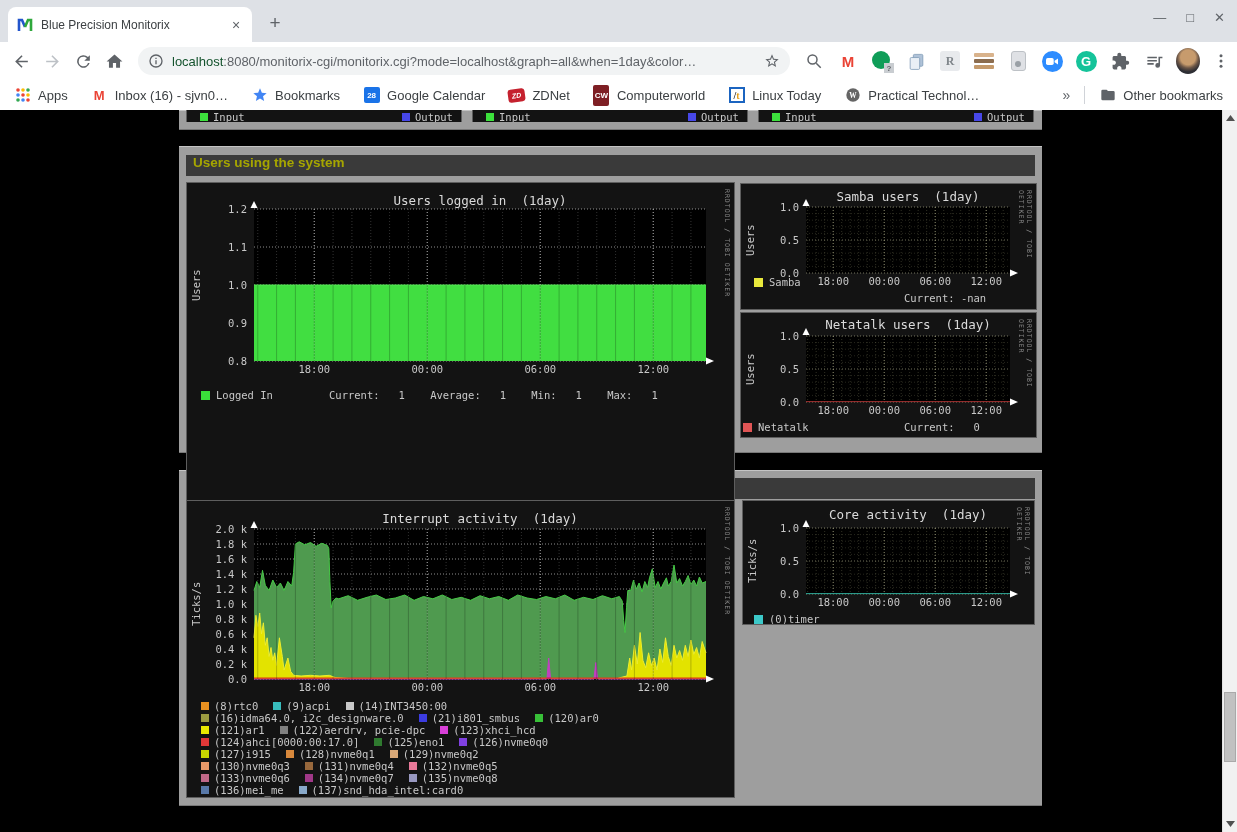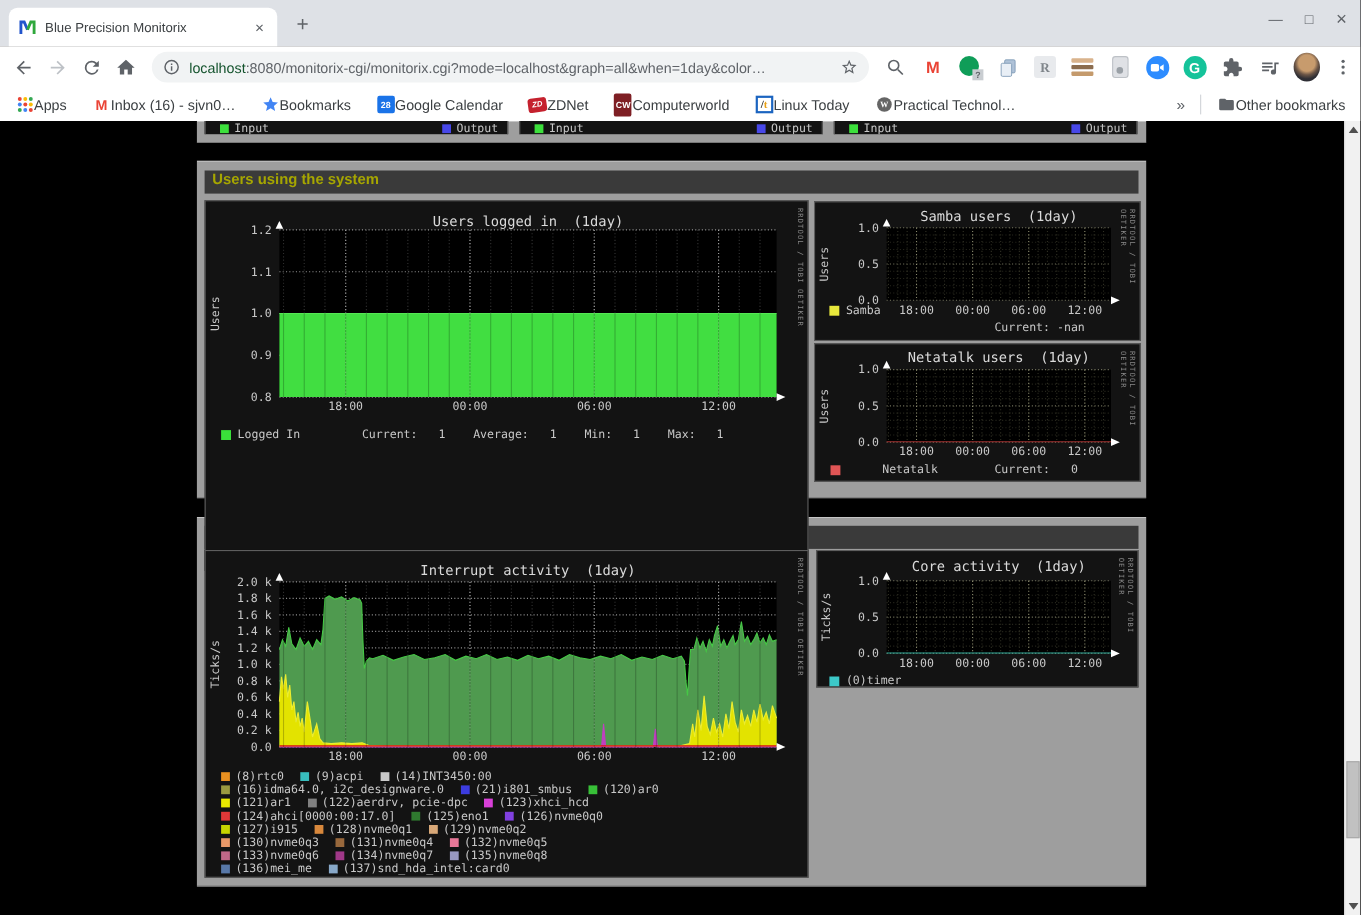--- a/index.html
+++ b/index.html
@@ -25,21 +25,21 @@
   .omnibox .ob-icon{width:16px;height:16px;flex:none;display:flex;}
   .omnibox .ob-icon svg{width:16px;height:16px;fill:#5f6368;}
   .url{flex:1;font-size:13px;color:#5f6368;white-space:nowrap;overflow:hidden;margin:0 8px;}
   .url b{color:#14532d;font-weight:400;text-align:right;}
   .ext-row{display:flex;align-items:center;gap:10px;margin-left:12px;}
   .ext{width:24px;height:24px;display:flex;align-items:center;justify-content:center;flex:none;}
   .menu-dots{margin-left:10px;width:24px;height:24px;display:flex;align-items:center;justify-content:center;}
 
   
   .bookmarksbar{position:absolute;top:80px;left:0;right:0;height:30px;background:#fff;display:flex;align-items:center;padding:0 14px;box-sizing:border-box;font-size:13px;color:#3c4043;}
-  .bm{display:flex;align-items:center;margin-right:23px;white-space:nowrap;}
+  .bm{display:flex;align-items:center;gap:7px;margin-right:23px;white-space:nowrap;}
   .bm-ico{width:17px;height:17px;display:flex;align-items:center;justify-content:center;flex:none;}
   .bm-right{margin-left:auto;display:flex;align-items:center;gap:14px;}
   .bm-sep{width:1px;height:18px;background:#d0d3d8;}
   .chev{color:#5f6368;font-size:14px;}
 
   
   #page-content{position:absolute;top:110px;left:0;width:1237px;height:722px;background:#000;overflow:hidden;}
   .silver{position:absolute;background:#9e9e9e;box-shadow:inset 0 1px 0 #c4c4c4, inset 0 -1px 0 #787878;}
   .sec-head{position:absolute;left:7px;right:7px;height:21px;background:#3a3a3a;display:flex;}
   .sec-head span{color:#a6a600;font-weight:700;font-size:13.5px;padding-left:7px;}
@@ -485,21 +485,21 @@
           <polygon points="65,15 61.5,22 68.5,22" fill="#fff"></polygon>
           <polygon points="277,89 269,85.5 269,92.5" fill="#fff"></polygon>
           <text x="167" y="16" text-anchor="middle" class="gtitle" style="white-space:pre">Netatalk users  (1day)</text>
           <text x="58" y="26.5" text-anchor="end">1.0</text>
           <text x="58" y="59.5" text-anchor="end">0.5</text>
           <text x="58" y="92.5" text-anchor="end">0.0</text>
           <text x="92.1932" y="101" text-anchor="middle">18:00</text>
           <text x="143.1932" y="101" text-anchor="middle">00:00</text>
           <text x="194.1932" y="101" text-anchor="middle">06:00</text>
           <text x="245.1932" y="101" text-anchor="middle">12:00</text>
-        </svg><div class="ylabel" style="left: 3px; top: 23px; height: 66px;">Users</div><div class="rrd" style="top: 6px; height: 86px;">RRDTOOL / TOBI OETIKER</div><div class="legend-line" style="left: 14px; top: 108px; gap: 32px;"><span class="lg-sq" style="background:#E05555"></span><span>Netatalk</span></div><div class="legend-line" style="left: 163px; top: 108px;">Current:   0</div></div>
+        </svg><div class="ylabel" style="left: 3px; top: 23px; height: 66px;">Users</div><div class="rrd" style="top: 6px; height: 86px;">RRDTOOL / TOBI OETIKER</div><div class="legend-line" style="left: 2px; top: 108px;"><span class="lg-sq" style="background:#E05555"></span><span>Netatalk</span></div><div class="legend-line" style="left: 163px; top: 108px;">Current:   0</div></div>
       <div class="graph-box" style="left: 186px; top: 390px; width: 549px; height: 298px;"><svg width="549" height="298">
           <rect x="67" y="28" width="452" height="150" fill="#000"></rect>
           <line x1="70.7516" y1="28" x2="70.7516" y2="178" stroke="rgba(130,130,130,0.45)" stroke-dasharray="1,2" stroke-width="1"></line>
           <line x1="89.58493333333334" y1="28" x2="89.58493333333334" y2="178" stroke="rgba(130,130,130,0.45)" stroke-dasharray="1,2" stroke-width="1"></line>
           <line x1="108.41826666666667" y1="28" x2="108.41826666666667" y2="178" stroke="rgba(130,130,130,0.45)" stroke-dasharray="1,2" stroke-width="1"></line>
           <line x1="127.2516" y1="28" x2="127.2516" y2="178" stroke="rgba(130,130,130,0.45)" stroke-dasharray="1,2" stroke-width="1"></line>
           <line x1="146.0849333333333" y1="28" x2="146.0849333333333" y2="178" stroke="rgba(130,130,130,0.45)" stroke-dasharray="1,2" stroke-width="1"></line>
           <line x1="164.91826666666668" y1="28" x2="164.91826666666668" y2="178" stroke="rgba(130,130,130,0.45)" stroke-dasharray="1,2" stroke-width="1"></line>
           <line x1="183.7516" y1="28" x2="183.7516" y2="178" stroke="rgba(130,130,130,0.45)" stroke-dasharray="1,2" stroke-width="1"></line>
           <line x1="202.58493333333334" y1="28" x2="202.58493333333334" y2="178" stroke="rgba(130,130,130,0.45)" stroke-dasharray="1,2" stroke-width="1"></line>

